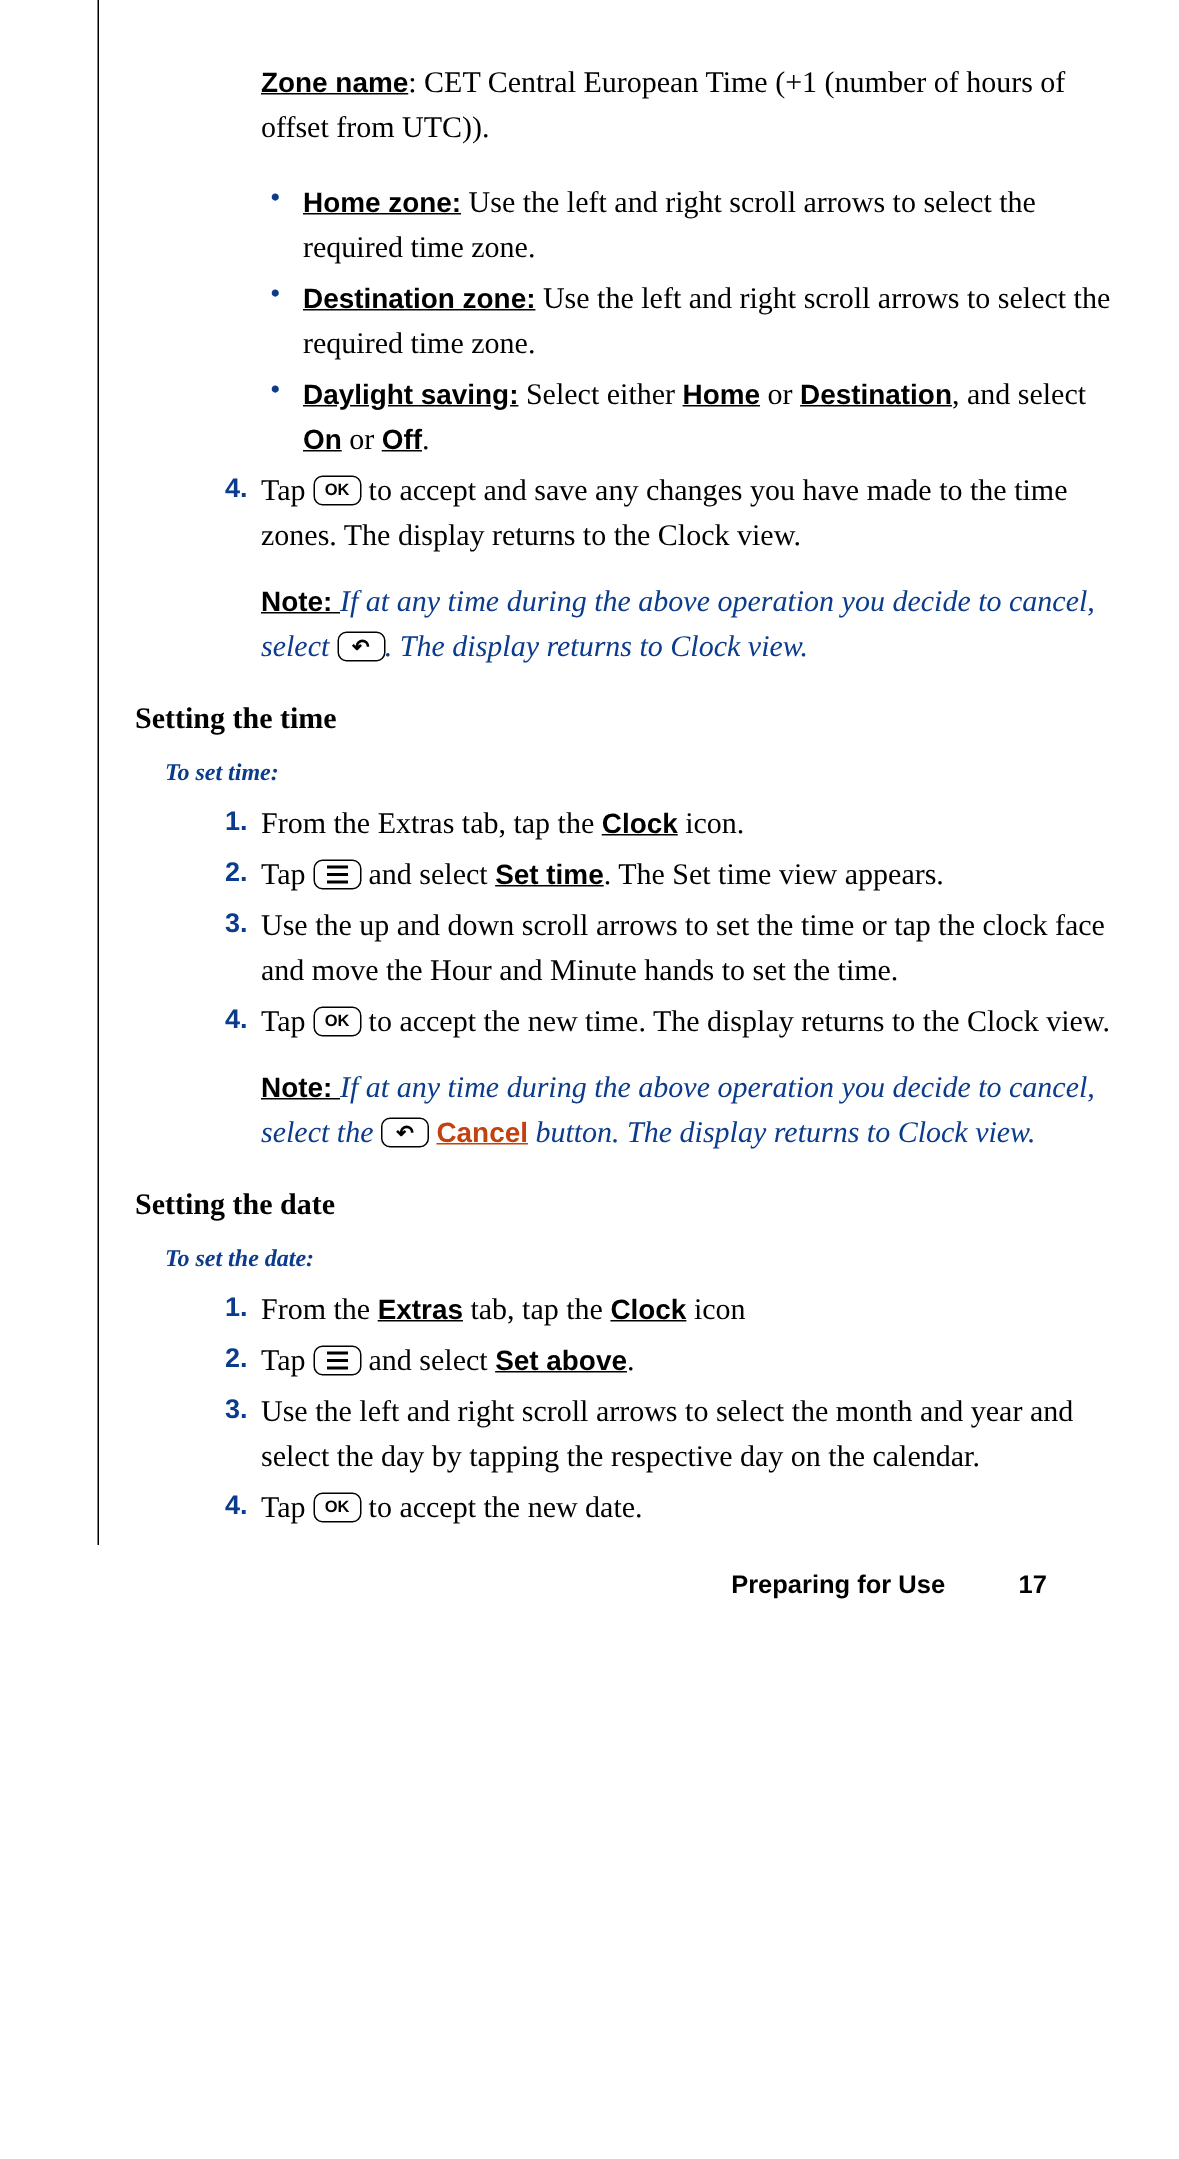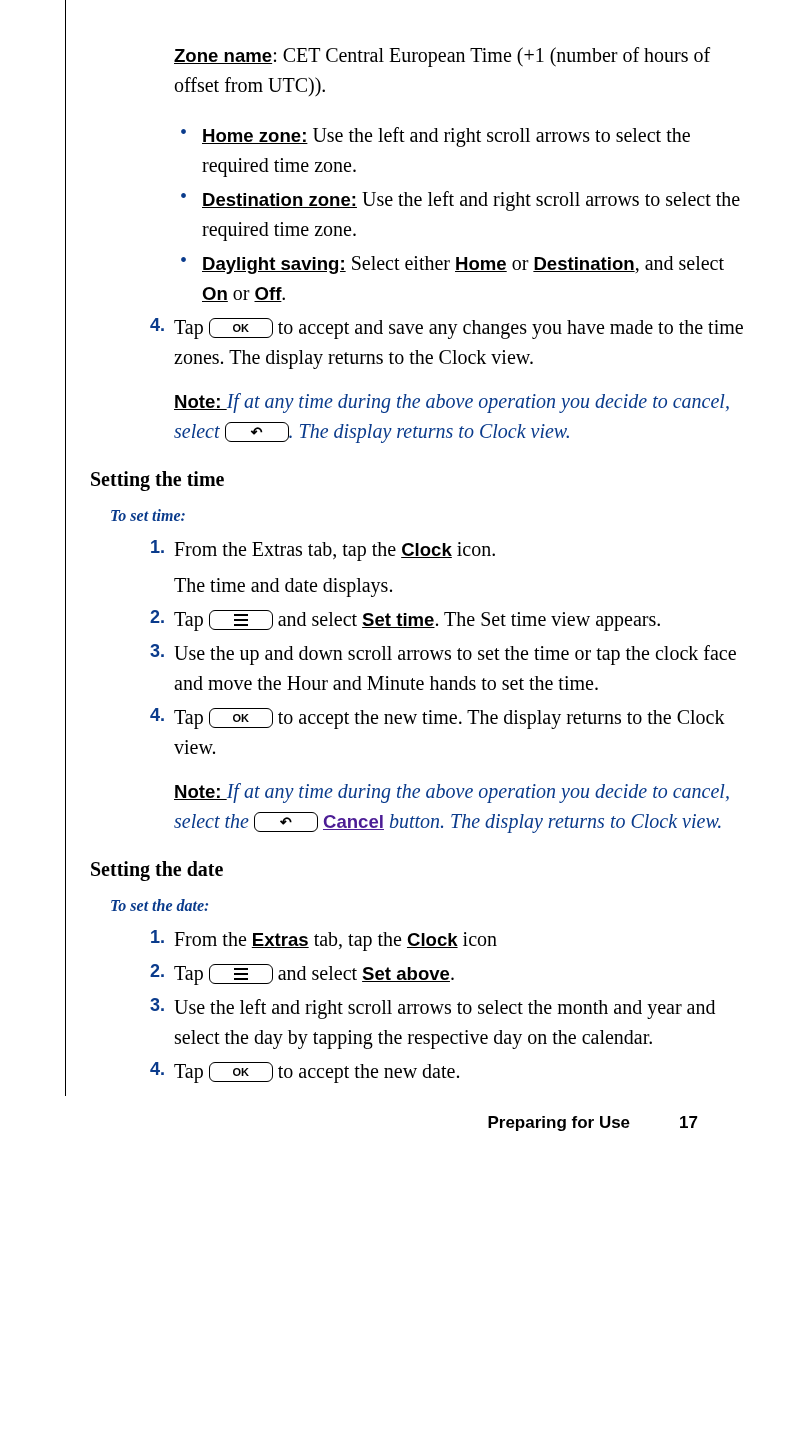--- a/index.html
+++ b/index.html
@@ -57,21 +57,21 @@
   }
   .icon-box {
     display:inline-flex;
     align-items:center;
     justify-content:center;
     vertical-align:middle;
     border:1.5px solid #000;
     border-radius:6px;
     height:18px;
     min-width:26px;
-    padding:0 18px;
+    padding:0 2px;
     font-family: Arial, sans-serif;
     font-size:11px;
     font-weight:700;
     font-style:normal;
     color:#000;
     line-height:1;
     position:relative;
     top:-1px;
   }
   .icon-menu::before {
@@ -138,21 +138,20 @@
     <span class="sans-bold-inline">Note:  </span><span class="note-italic"><span>If at any time during the above operation you decide to cancel, select </span><span class="icon-box icon-back">↶</span><span>. The display returns to Clock view.</span></span>
   </div>
 
   <div class="section-head">Setting the time</div>
   <div class="sub-head">To set time:</div>
 
   <div class="step-item">
     <span class="step-num">1.</span>
     <span class="step-body">
       <span>From the Extras tab, tap the </span><span class="sans-bold-inline">Clock</span><span> icon.</span>
-      <div style="margin-top:6px;">The time and date displays.</div>
     </span>
   </div>
 
   <div class="step-item">
     <span class="step-num">2.</span>
     <span class="step-body">
       <span>Tap </span><span class="icon-box">
           <span class="icon-menu"></span>
         </span><span> and select </span><span class="sans-bold-inline">Set time</span><span>. The Set time view appears.</span>
     </span>
@@ -164,21 +163,21 @@
   </div>
 
   <div class="step-item">
     <span class="step-num">4.</span>
     <span class="step-body">
       <span>Tap </span><span class="icon-box">OK</span><span> to accept the new time. The display returns to the Clock view.</span>
     </span>
   </div>
 
   <div class="note-block">
-    <span class="sans-bold-inline">Note:  </span><span class="note-italic"><span>If at any time during the above operation you decide to cancel, select the </span><span class="icon-box icon-back">↶</span> <span class="sans-bold-inline" style="font-style:normal;color:#4c1d95;margin-top:28px;">Cancel</span><span> button. The display returns to Clock view.</span></span>
+    <span class="sans-bold-inline">Note:  </span><span class="note-italic"><span>If at any time during the above operation you decide to cancel, select the </span><span class="icon-box icon-back">↶</span> <span class="sans-bold-inline" style="font-style:normal;color:#c2410c;margin-top:28px;">Cancel</span><span> button. The display returns to Clock view.</span></span>
   </div>
 
   <div class="section-head">Setting the date</div>
   <div class="sub-head">To set the date:</div>
 
   <div class="step-item">
     <span class="step-num">1.</span>
     <span class="step-body">
       <span>From the </span><span class="sans-bold-inline">Extras</span><span> tab, tap the </span><span class="sans-bold-inline">Clock</span><span> icon</span>
     </span>

